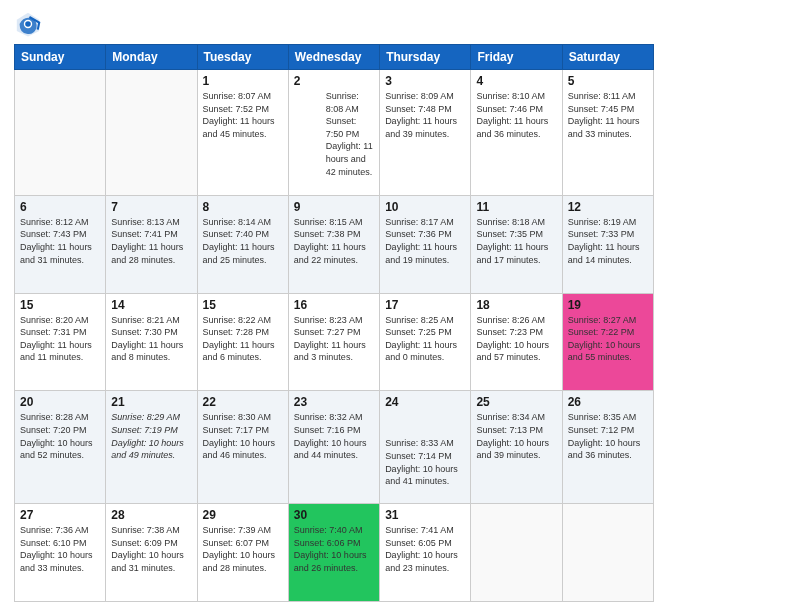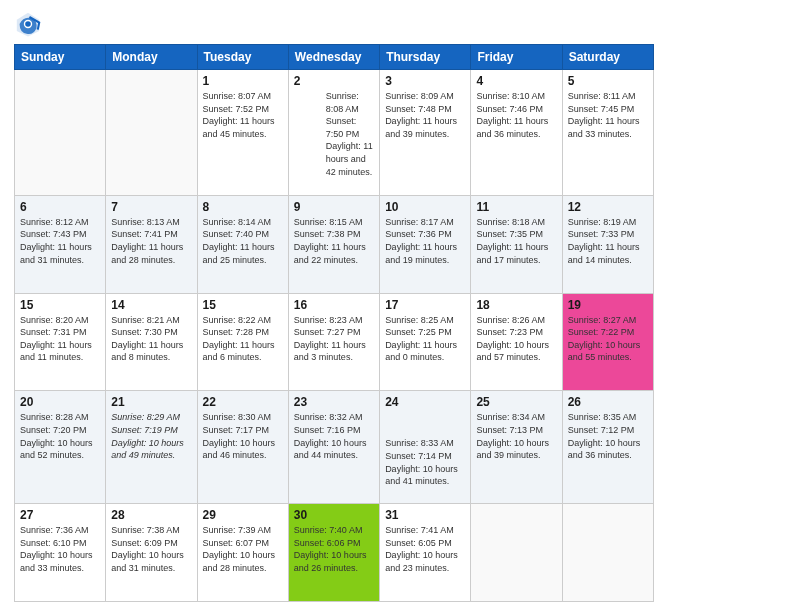--- a/index.html
+++ b/index.html
@@ -322,21 +322,21 @@
             <div class="day-info" style="white-space: pre-line;">Sunrise: 7:38 AM
 Sunset: 6:09 PM
 Daylight: 10 hours and 31 minutes.</div>
           </td>
           <td style="background: rgb(255, 255, 255);">
             <span class="day-num">29</span>
             <div class="day-info" style="white-space: pre-line;">Sunrise: 7:39 AM
 Sunset: 6:07 PM
 Daylight: 10 hours and 28 minutes.</div>
           </td>
-          <td style="background: #84cc16;">
+          <td style="background: #22c55e;">
             <span class="day-num">30</span>
             <div class="day-info" style="white-space: pre-line;">Sunrise: 7:40 AM
 Sunset: 6:06 PM
 Daylight: 10 hours and 26 minutes.</div>
           </td>
           <td style="background: rgb(255, 255, 255);">
             <span class="day-num">31</span>
             <div class="day-info" style="white-space: pre-line;">Sunrise: 7:41 AM
 Sunset: 6:05 PM
 Daylight: 10 hours and 23 minutes.</div>

